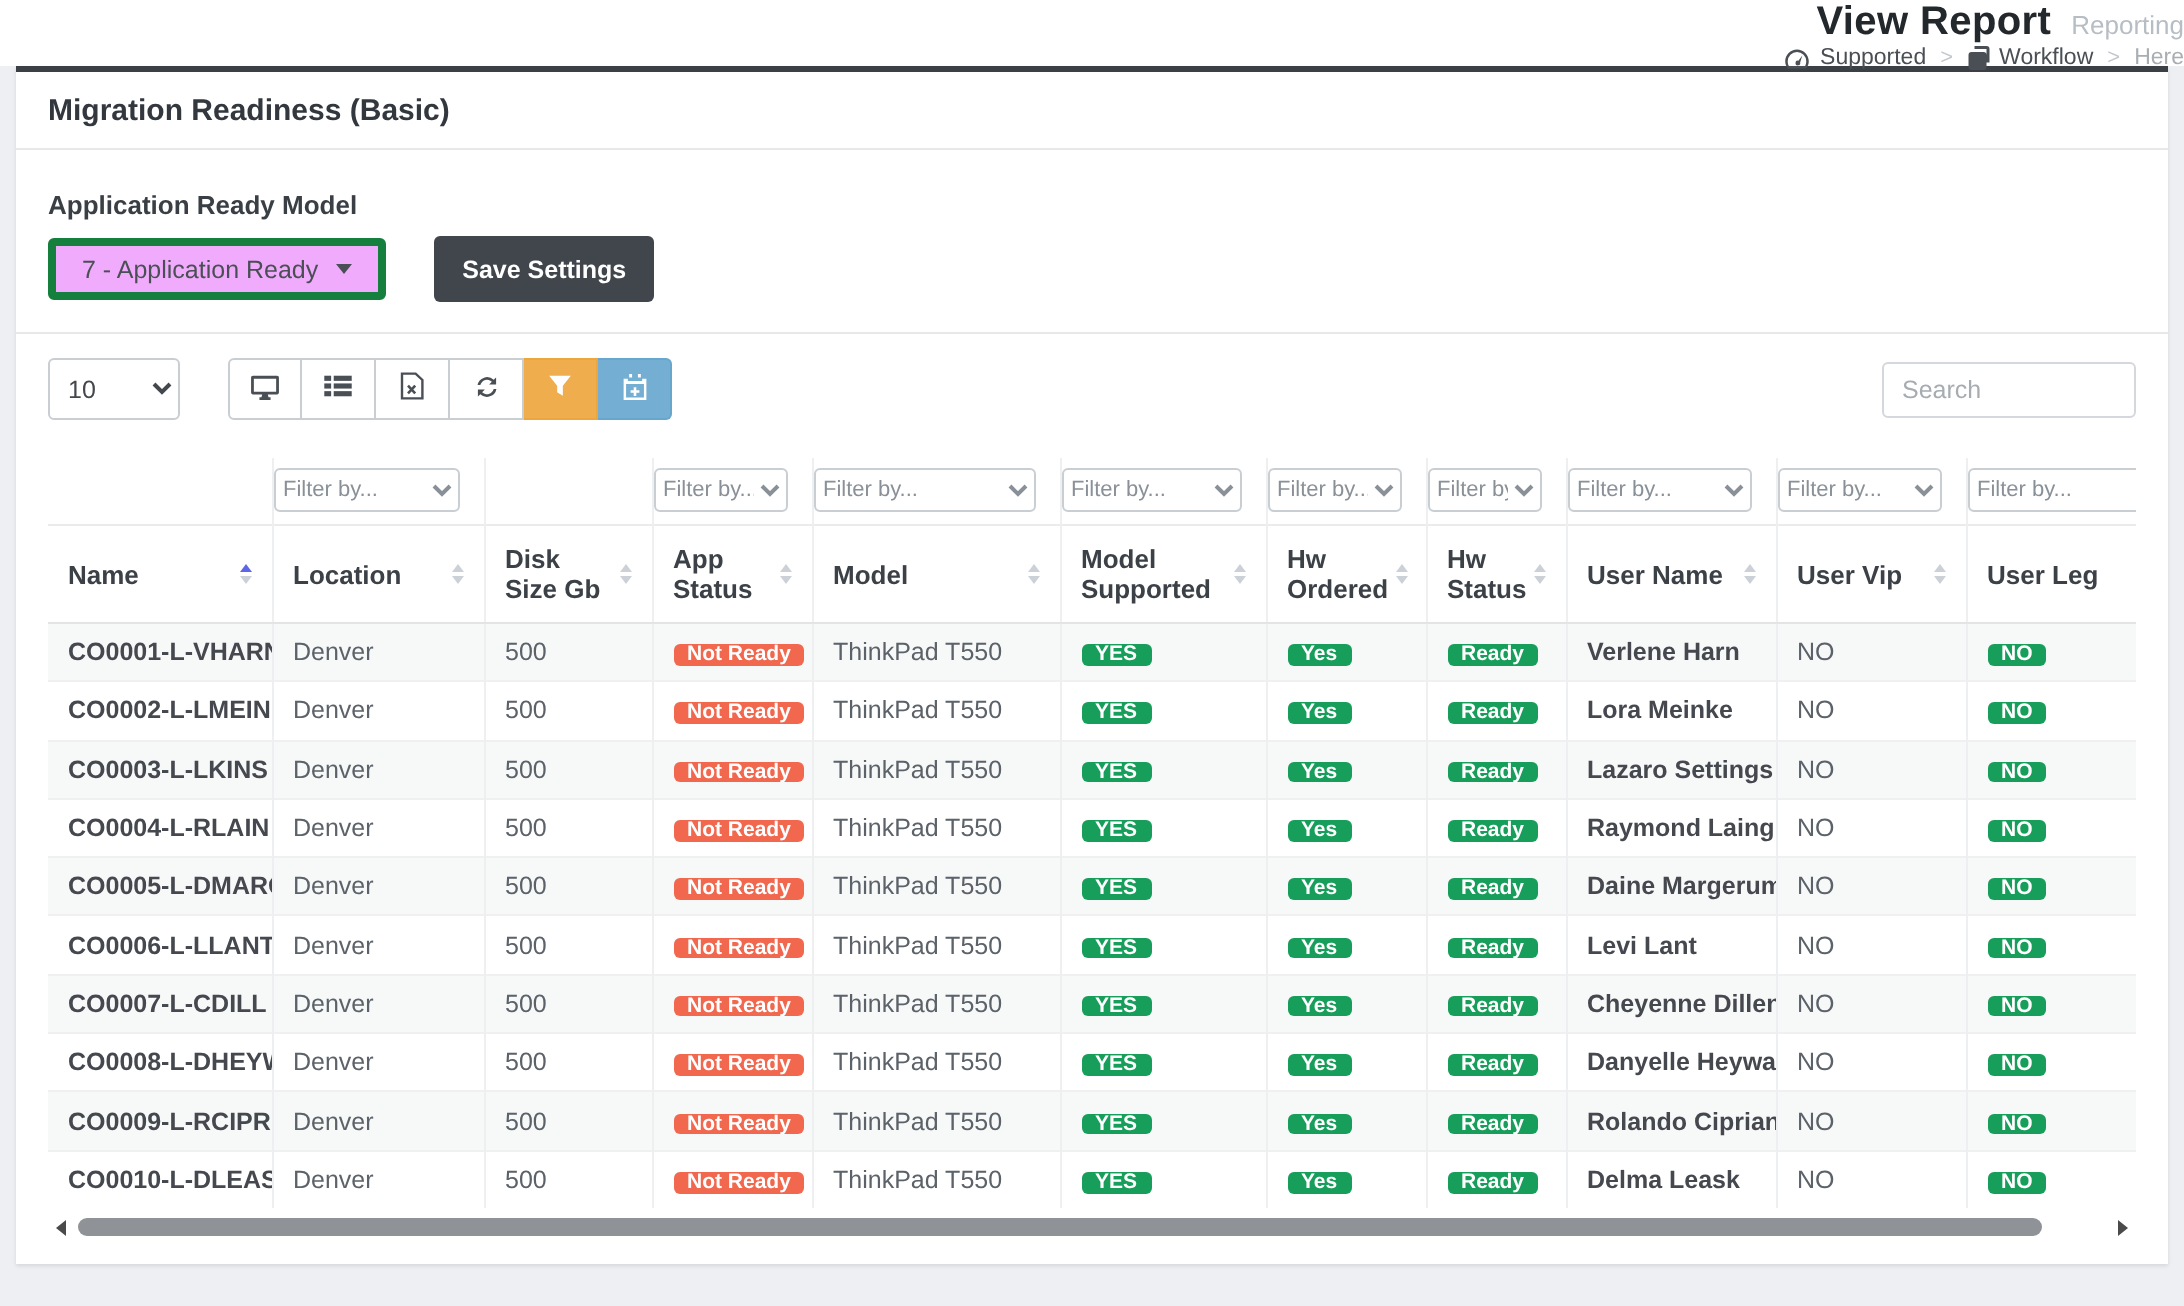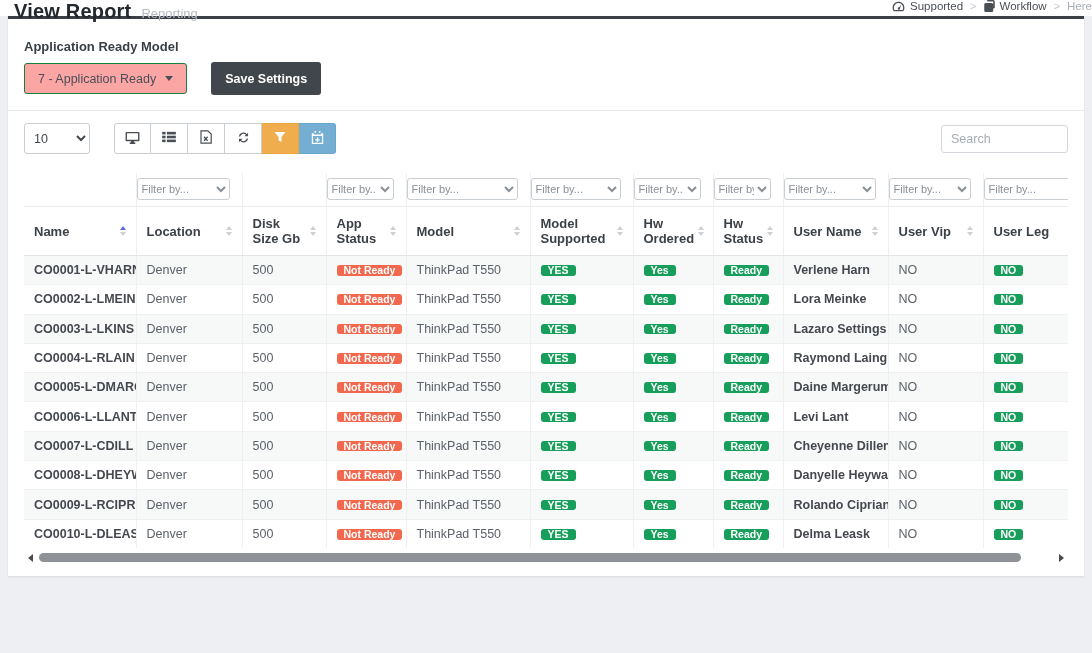--- a/index.html
+++ b/index.html
@@ -4,38 +4,38 @@
 <style>
   * { box-sizing: border-box; }
   html,body { margin:0; padding:0; }
   body {
     width:1092px; height:653px; overflow:hidden;
     background:#edeff2;
     font-family:"Liberation Sans", sans-serif;
     -webkit-font-smoothing:antialiased;
   }
   
-  .app-header{background:#fff;height:16px;display:flex;justify-content:space-between;align-items:flex-start;padding:0 0 0 14px;}
+  .app-header{background:#fff;height:33px;display:flex;justify-content:space-between;align-items:flex-end;padding:0 0 0 14px;flex-direction:column;}
   .title-wrap{display:flex;align-items:baseline;gap:10px;}
   .page-title{font-size:20px;font-weight:bold;color:#23282d;letter-spacing:.2px;}
   .page-subtitle{font-size:13px;color:#b7bdc4;}
   .breadcrumbs{display:flex;align-items:center;gap:7px;font-size:11.5px;color:#4a4f55;white-space:nowrap;overflow:hidden;max-width:230px;flex:none;}
   .bc-item{display:flex;align-items:center;gap:5px;}
   .bc-sep{color:#c3c8cd;font-size:11px;}
   .bc-item:last-child .bc-label{color:#a9aeb4;}
   .bc-icon{display:flex;color:#4a4f55;}
   
   .card{margin:0 8px;background:#fff;border-top:3px solid #3b4046;box-shadow:0 1px 2px rgba(0,0,0,.10);}
   .card-head{padding:11px 16px 10px;font-size:15px;font-weight:bold;color:#33383e;border-bottom:1px solid #e8e8e8;}
   .card-body{padding:10px 16px 10px;}
   .desc p{margin:0 0 3px;font-size:12.5px;color:#7b828a;line-height:1.55;}
   .desc b{color:#62686f;}
   .ars-label{margin:10px 0 8px;font-size:13px;font-weight:bold;color:#3a3f45;}
   .controls{display:flex;gap:24px;margin-bottom:15px;align-items:center;}
-  .dropdown-btn{height:31px;padding:0 13px;background:#fca5a5;border:1px solid #15803d;border-radius:3px;font-size:12.5px;color:#4a4f55;display:flex;align-items:center;gap:9px;cursor:pointer;font-family:inherit;}
+  .dropdown-btn{height:31px;padding:0 13px;background:#f0abfc;border:4px solid #15803d;border-radius:3px;font-size:12.5px;color:#4a4f55;display:flex;align-items:center;gap:9px;cursor:pointer;font-family:inherit;}
   .caret{width:0;height:0;border-left:4px solid transparent;border-right:4px solid transparent;border-top:5px solid #4a4f55;}
   .save-btn{height:33px;padding:0 14px;background:#41464c;color:#fff;border:none;border-radius:3px;font-size:12.5px;font-weight:bold;cursor:pointer;font-family:inherit;}
   .sep{border:none;border-top:1px solid #e8e8e8;margin:0 -16px 12px;}
   
   .toolbar{display:flex;align-items:center;margin-bottom:19px;}
   .len-select{width:66px;height:31px;border:1px solid #c9ced3;border-radius:3px;font-size:12.5px;color:#44484d;padding:0 5px;background:#fff;font-family:inherit;}
   .btn-group{display:flex;margin-left:24px;}
   .tb-btn{width:37px;height:31px;background:#fff;border:1px solid #c9ced3;border-left-width:0;display:flex;align-items:center;justify-content:center;color:#4a4f55;cursor:pointer;padding:0;}
   .tb-btn:first-child{border-left-width:1px;border-radius:3px 0 0 3px;}
   .tb-btn.orange{background:#f0ad4e;border-color:#eda63e;color:#fff;}
@@ -97,20 +97,21 @@
         <span class="bc-label">Workflow</span>
       </span>
       <span class="bc-sep">&gt;</span>
       <span class="bc-item">
         <span class="bc-label">Here</span>
       </span>
     </div>
 </div>
 
 <div class="card">
+  <div class="card-head">Migration Readiness (Basic)</div>
   <div class="card-body">
 
 
     <div class="ars-label">Application Ready Model</div>
 
     <div class="controls">
       <button class="dropdown-btn">
         <span>7 - Application Ready</span>
         <span class="caret"></span>
       </button>

